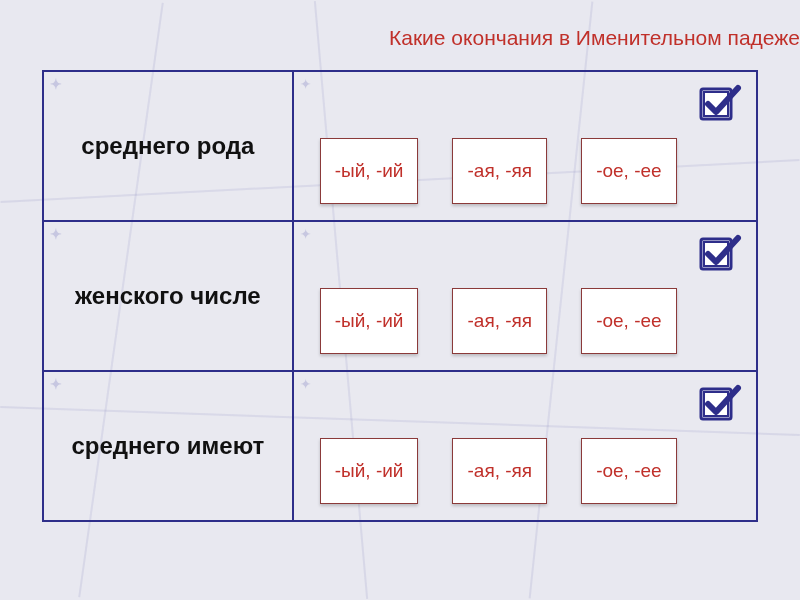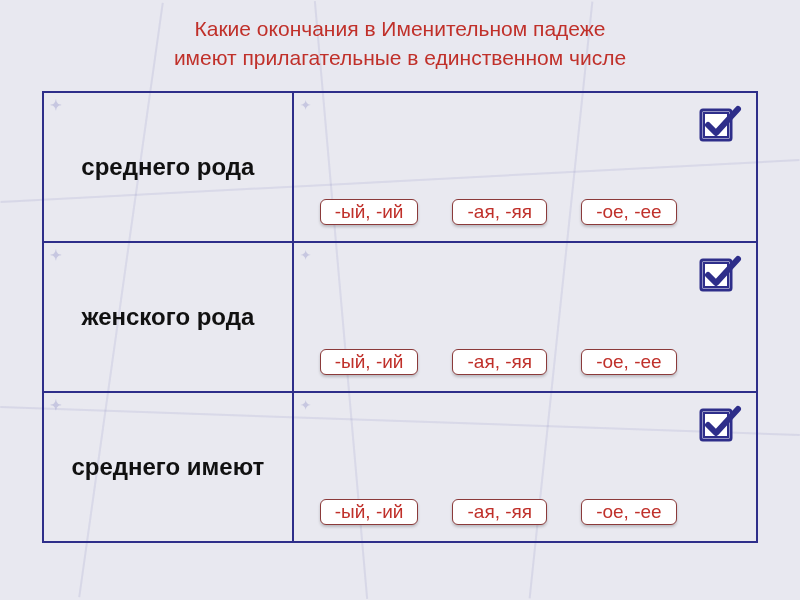--- a/index.html
+++ b/index.html
@@ -8,27 +8,28 @@
     font-family: Arial, sans-serif;
     background: #e8e8f0;
     position: relative;
     overflow: hidden;
   }
   .bg-line {
     position: absolute;
     background: rgba(120,120,180,0.15);
   }
   .question {
-    text-align: center;
+    text-align: right;
     color: #c0302a;
     font-size: 21px;
-    padding-top: 14px;
+    padding-top: 4px;
     line-height: 1.4;
     position: relative;
     z-index: 2;
+    margin-top: 19px;
   }
   .table {
     margin: 18px 42px 0 42px;
     border-collapse: collapse;
     position: relative;
     z-index: 2;
     background: rgba(255,255,255,0.05);
   }
   .table td {
     border: 2px solid #2e2e8a;
@@ -52,22 +53,22 @@
     position: absolute;
     bottom: 16px;
     left: 0; right: 0;
     display: flex;
     gap: 34px;
     padding-left: 26px;
   }
   .option-btn {
     background: #fff;
     border: 1px solid #8b3a3a;
-    border-radius: 6px;
-    padding: 1px 14px;
+    border-radius: 0;
+    padding: 21px 14px;
     color: #c0302a;
     font-size: 19px;
     box-shadow: 0 2px 3px rgba(0,0,0,0.2);
   }
   .checkbox {
     position: absolute;
     top: 12px;
     right: 14px;
     width: 44px;
     height: 38px;
@@ -84,21 +85,20 @@
 <body>
 
 <div class="bg-line" style="width:2px;height:600px;left:120px;top:0;transform:rotate(8deg);"></div>
 <div class="bg-line" style="width:2px;height:600px;left:340px;top:0;transform:rotate(-5deg);"></div>
 <div class="bg-line" style="width:2px;height:600px;left:560px;top:0;transform:rotate(6deg);"></div>
 <div class="bg-line" style="width:800px;height:2px;left:0;top:180px;transform:rotate(-3deg);"></div>
 <div class="bg-line" style="width:800px;height:2px;left:0;top:420px;transform:rotate(2deg);"></div>
 
 <div class="question">
   <span>Какие окончания в Именительном падеже</span><br>
-  <span>имеют прилагательные в единственном числе</span>
 </div>
 
 <table class="table">
   <tbody>
       <tr>
     <td class="row-label">
       <span class="star corner-star">✦</span>
       <span>среднего рода</span>
     </td>
     <td class="row-options">
@@ -113,21 +113,21 @@
       <div class="options-wrap">
         <div class="option-btn"><span>-ый, -ий</span></div>
         <div class="option-btn"><span>-ая, -яя</span></div>
         <div class="option-btn"><span>-ое, -ее</span></div>
       </div>
     </td>
   </tr>
   <tr>
     <td class="row-label">
       <span class="star corner-star">✦</span>
-      <span>женского рода</span>
+      <span>женского числе</span>
     </td>
     <td class="row-options">
       <span class="star corner-star">✦</span>
       <div class="checkbox">
         <svg viewBox="0 0 44 38">
           <rect x="3" y="5" width="30" height="30" fill="#fff" stroke="#2e2e8a" stroke-width="3" rx="2"></rect>
           <rect x="6" y="8" width="24" height="24" fill="none" stroke="#2e2e8a" stroke-width="2"></rect>
           <path d="M 10 20 L 18 28 L 40 4" fill="none" stroke="#2e2e8a" stroke-width="6" stroke-linecap="round" stroke-linejoin="round"></path>
         </svg>
       </div>

